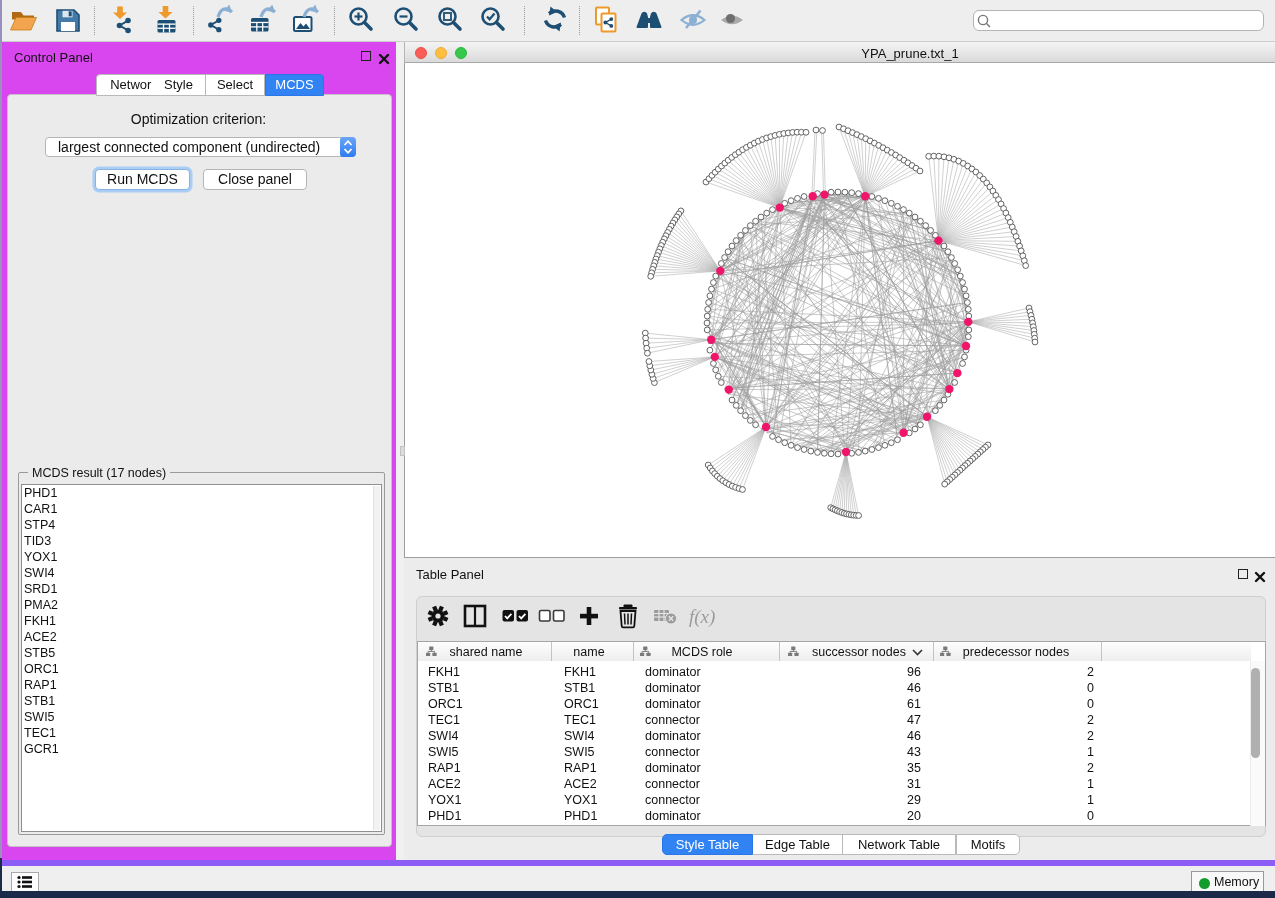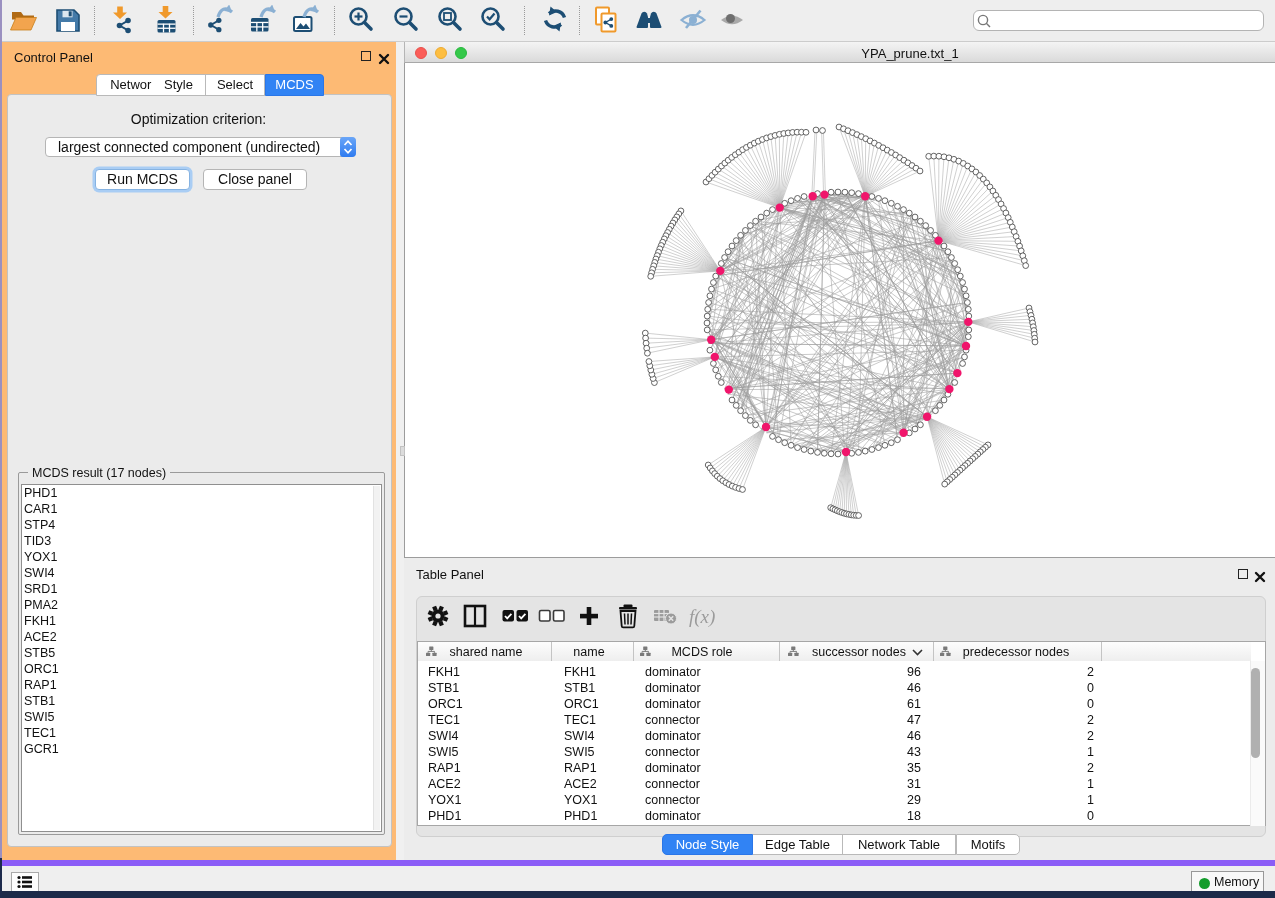--- a/index.html
+++ b/index.html
@@ -1,21 +1,21 @@
 <!DOCTYPE html>
 <html><head><meta charset="utf-8"><style>
 *{margin:0;padding:0;box-sizing:border-box}
 html,body{width:1275px;height:898px;overflow:hidden;font-family:"Liberation Sans",sans-serif;background:#ececec;position:relative}
 .abs{position:absolute}
 #toolbar{position:absolute;left:0;top:0;width:1275px;height:42px;background:#eeeeee;border-bottom:1px solid #cccccc}
 .sep{position:absolute;top:6px;height:29px;width:0;border-left:1px dotted #9a9a9a}
 #searchbox{position:absolute;left:973px;top:10px;width:291px;height:21px;background:#fff;border:1px solid #b4b4b4;border-radius:6px}
 #leftstrip{position:absolute;left:0;top:0;width:2px;height:858px;background:#9a90c0;z-index:5}
 #leftstrip2{position:absolute;left:0;top:858px;width:2px;height:40px;background:#1c2a4c;z-index:5}
-#cpanel{position:absolute;left:0;top:42px;width:397px;height:818px;background:#fdba74}
+#cpanel{position:absolute;left:0;top:42px;width:397px;height:818px;background:#d946ef}
 #cp-title{position:absolute;left:14px;top:8px;font-size:13px;color:#111}
 #cp-inner{position:absolute;left:7px;top:52px;width:385px;height:753px;background:#ebebeb;border:1px solid #c2c2c2;border-radius:4px}
 .tab{position:absolute;top:32px;height:22px;background:#fff;border:1px solid #b9b9b9;font-size:13px;color:#111;text-align:center;line-height:20px}
 .tabsel{background:#3183f4;color:#fff;border-color:#2a76e8}
 #optlabel{position:absolute;left:0;top:69px;width:397px;text-align:center;font-size:14px;color:#111}
 #dropdown{position:absolute;left:45px;top:95px;width:311px;height:20px;background:#fff;border:1px solid #b5b5b5;border-radius:4px;font-size:14px;color:#111;line-height:18px;padding-left:12px}
 #dropbtn{position:absolute;right:-1px;top:-1px;width:16px;height:20px;background:linear-gradient(#6aa6f8,#2e7bf0);border-radius:3px 4px 4px 3px}
 .btn{position:absolute;top:127px;height:21px;background:#fff;border:1px solid #b5b5b5;border-radius:4px;font-size:14px;color:#111;text-align:center;line-height:19px}
 #runbtn{left:95px;width:95px;box-shadow:0 0 0 2.5px #a9cdf4;border-color:#86b3e2}
 #closebtn{left:203px;width:104px}
@@ -1156,27 +1156,27 @@
 <div class="rowtxt" style="left:420px;top:134px;width:83px;text-align:right">31</div>
 <div class="rowtxt" style="left:590px;top:134px;width:86px;text-align:right">1</div>
 <div class="rowtxt" style="left:10px;top:150px">YOX1</div>
 <div class="rowtxt" style="left:146px;top:150px">YOX1</div>
 <div class="rowtxt" style="left:227px;top:150px">connector</div>
 <div class="rowtxt" style="left:420px;top:150px;width:83px;text-align:right">29</div>
 <div class="rowtxt" style="left:590px;top:150px;width:86px;text-align:right">1</div>
 <div class="rowtxt" style="left:10px;top:166px">PHD1</div>
 <div class="rowtxt" style="left:146px;top:166px">PHD1</div>
 <div class="rowtxt" style="left:227px;top:166px">dominator</div>
-<div class="rowtxt" style="left:420px;top:166px;width:83px;text-align:right">18</div>
+<div class="rowtxt" style="left:420px;top:166px;width:83px;text-align:right">20</div>
 <div class="rowtxt" style="left:590px;top:166px;width:86px;text-align:right">0</div>
       <div id="tbl-sbtrack"></div>
       <div id="tbl-sb"></div>
     </div>
   </div>
-  <div class="btab btabsel" style="left:258px;width:91px;border-radius:5px 0 0 5px">Node Style</div>
+  <div class="btab btabsel" style="left:258px;width:91px;border-radius:5px 0 0 5px">Style Table</div>
   <div class="btab" style="left:349px;width:90px;border-left:none">Edge Table</div>
   <div class="btab" style="left:439px;width:113px;border-left:none">Network Table</div>
   <div class="btab" style="left:552px;width:64px;border-radius:0 5px 5px 0">Motifs</div>
 </div>
 
 <div id="statusbar">
   <div id="menubtn"><svg width="26" height="18" viewBox="0 0 26 18">
         <g fill="#111">
           <circle cx="7" cy="4.5" r="1.6"></circle>
           <circle cx="7" cy="9" r="1.6"></circle>

